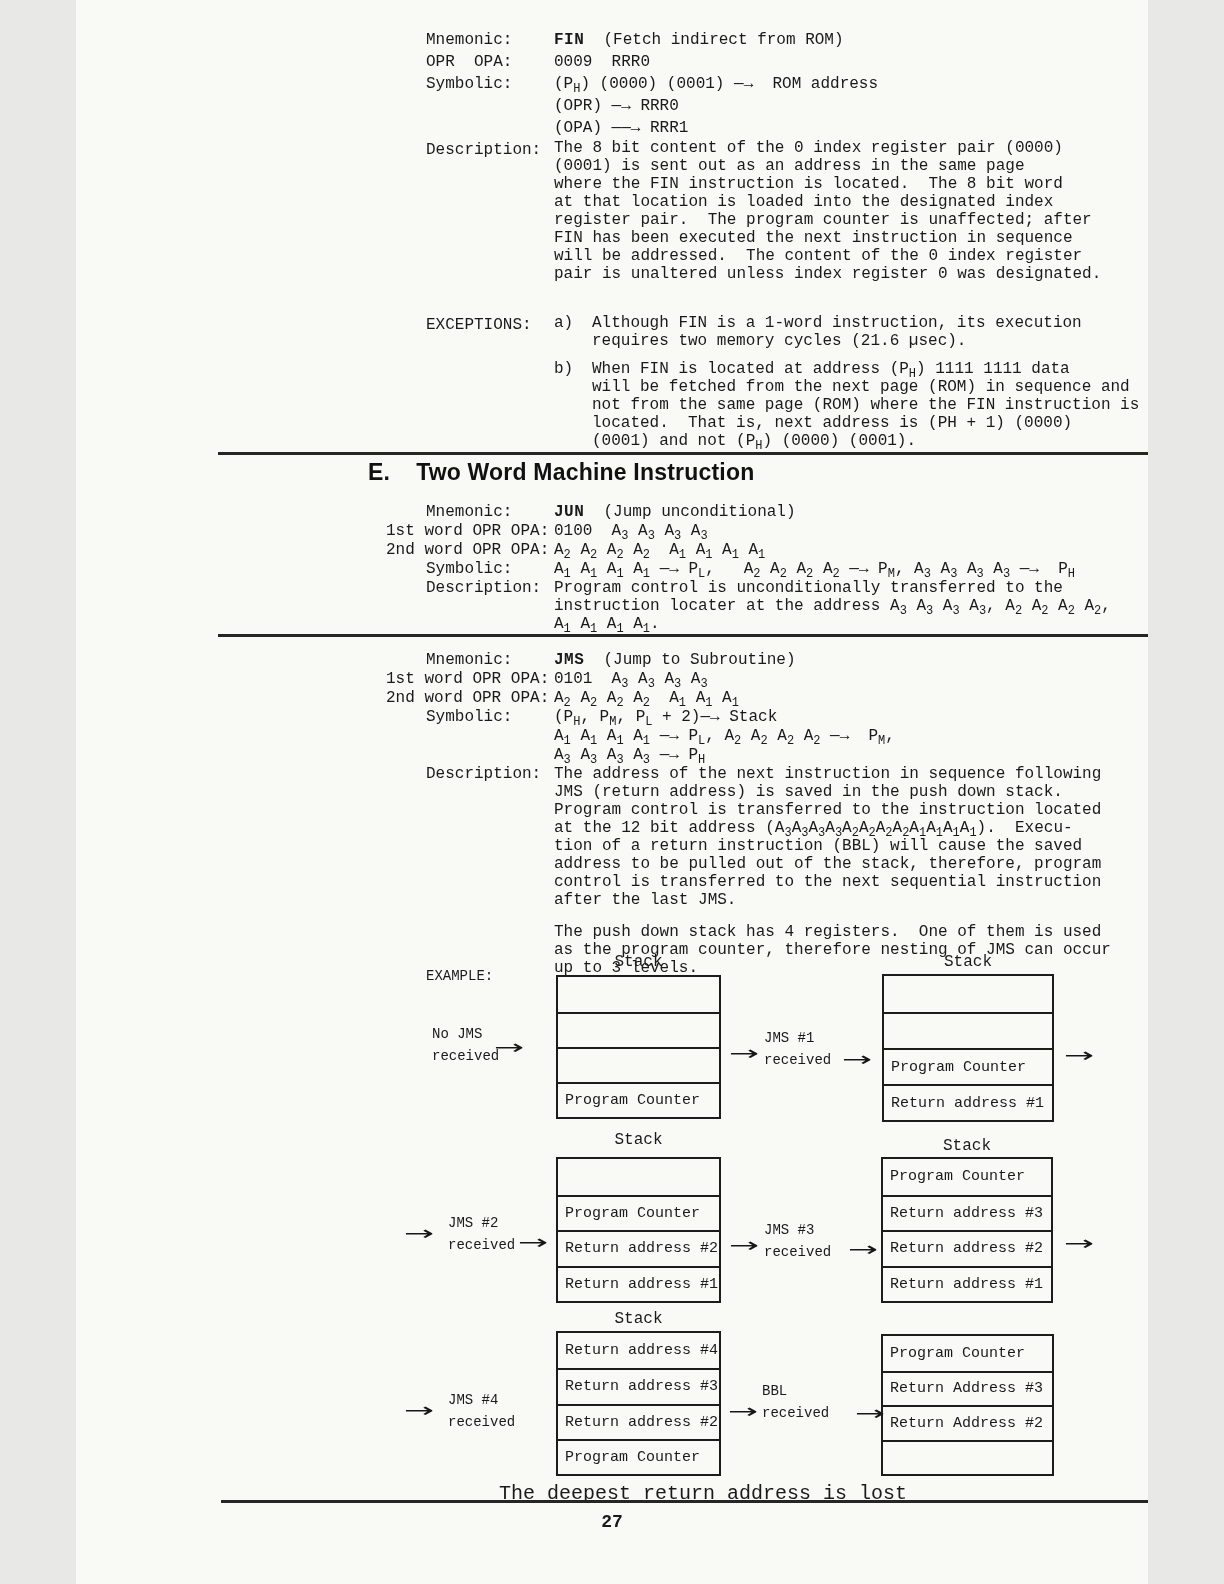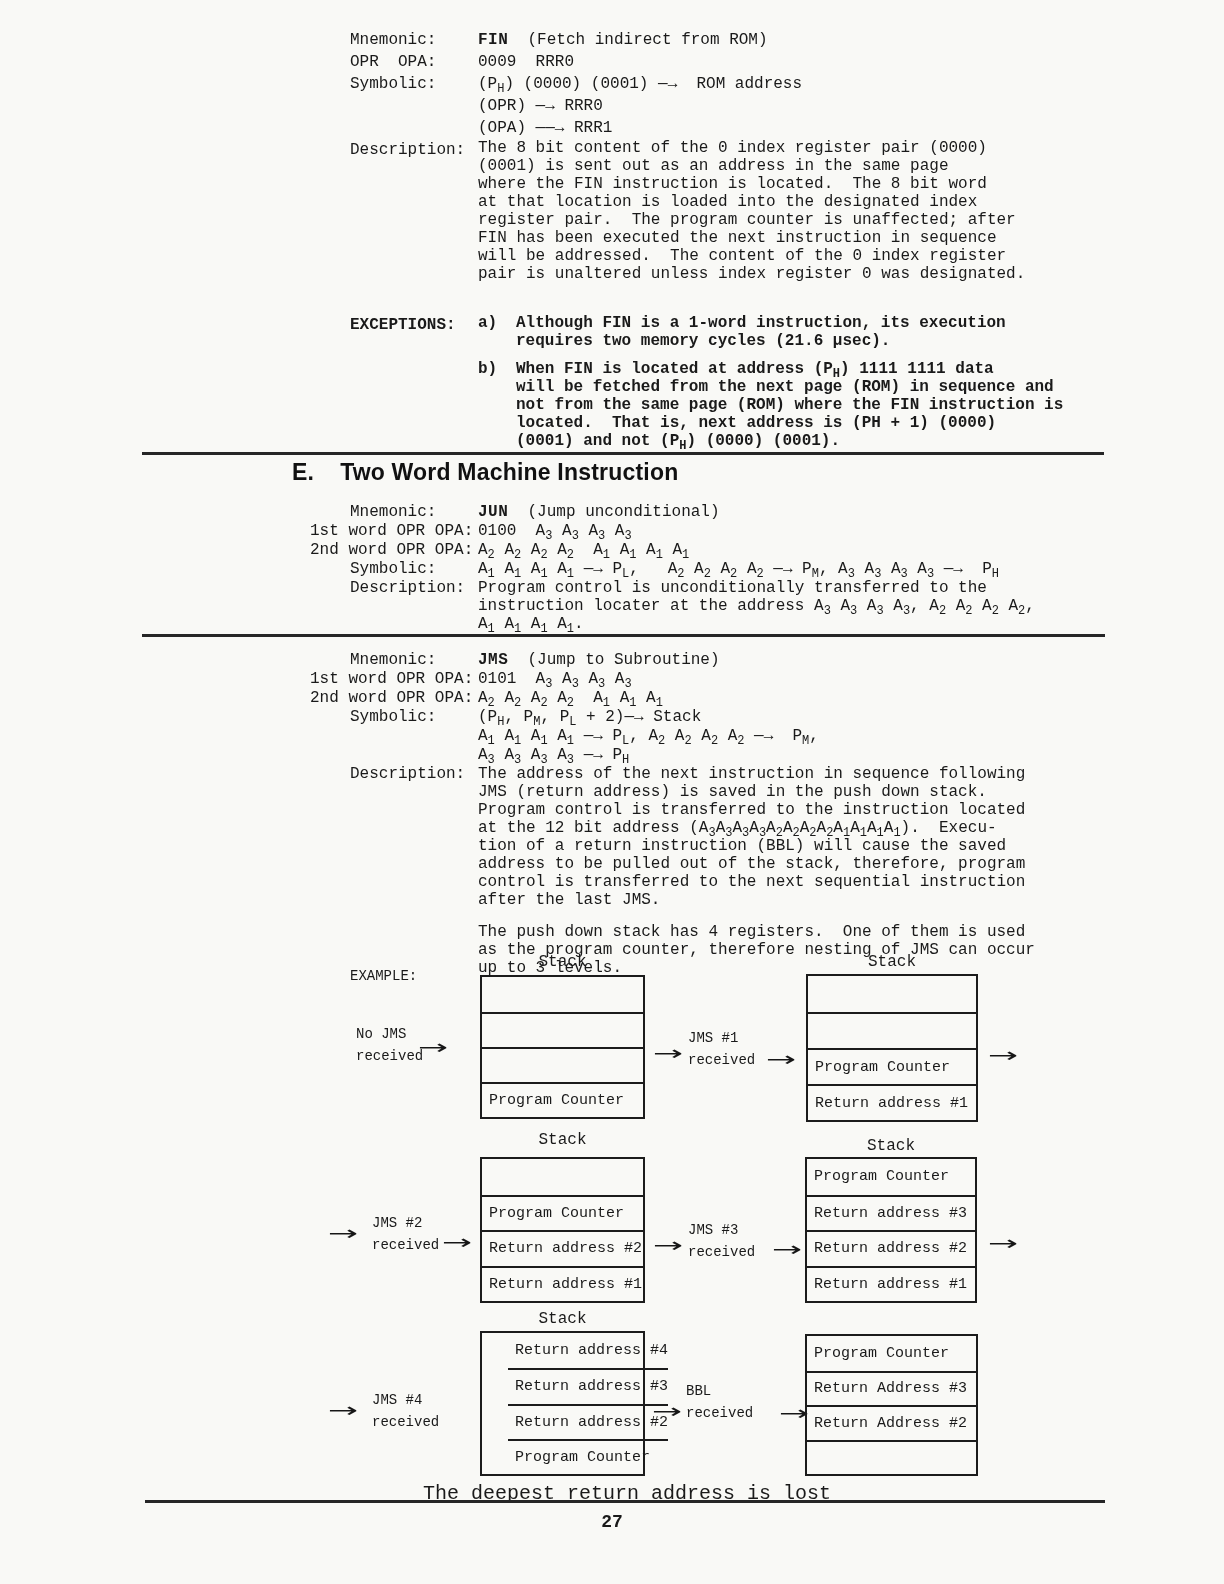--- a/index.html
+++ b/index.html
@@ -1,36 +1,36 @@
 <!DOCTYPE html>
 <html><head>
 <meta charset="utf-8">
 <style>
   * { margin:0; padding:0; box-sizing:border-box; }
   html,body { background:#e8e8e6; }
   .page {
-    position:relative; width:1224px; height:1584px; margin:0 auto;
+    position:relative; width:1072px; height:1584px; margin:0 auto;
     background:#f9f9f6; color:#1a1a1a; overflow:hidden;
     font-family:"Liberation Mono","DejaVu Sans Mono",monospace;
     font-size:16px;
   }
   sub { font-size:12px; line-height:0; vertical-align:-4px; }
   .defblock { position:absolute; left:310px; width:880px; }
   .defrow { display:grid; grid-template-columns:168px 1fr; align-items:start; }
   .lbl { white-space:pre; line-height:22px; }
   .lbl.ind { padding-left:40px; }
   .val { white-space:pre-wrap; line-height:22px; }
   .lh19 .lbl, .lh19 .val { line-height:19px; }
   .para { white-space:pre-wrap; line-height:18px; }
   .mn { font-weight:bold; letter-spacing:.5px; }
   .rule { position:absolute; height:3px; background:#262626; }
   .heading { position:absolute; display:flex; gap:26px;
     font-family:"Liberation Sans",sans-serif; font-weight:700; font-size:23px;
     color:#111; letter-spacing:.2px; }
-  .excgrid { position:absolute; left:310px; display:grid; grid-template-columns:168px 1fr;font-weight:bold; }
+  .excgrid { position:absolute; left:310px; display:grid; grid-template-columns:168px 1fr; }
   .excitem { display:grid; grid-template-columns:38px 1fr; }
   
   .diagram { position:absolute; left:0; top:951px; width:1224px; height:560px; }
   .stack { position:absolute; border:2px solid #1c1c1c; display:grid; grid-template-rows:repeat(4,1fr); background:transparent; }
   .cell { display:flex; align-items:center; padding-left:7px; font-size:15px; white-space:pre; }
   .cell + .cell { border-top:2px solid #1c1c1c; }
   .stacktitle { position:absolute; text-align:center; font-size:16px; }
   .dlabel { position:absolute; white-space:pre-line; line-height:22px; font-size:14px; }
   .arrow { position:absolute; font-family:"DejaVu Sans",sans-serif; font-size:20px; line-height:20px;
     transform:scaleX(1.8); transform-origin:left center; color:#161616; }
@@ -204,21 +204,21 @@
     <div class="stacktitle" style="left:805px; top:186px; width:172px;">Stack</div>
     <div class="stack" style="left:805px; top:206px; width:172px; height:146px;">
       <div class="cell">Program Counter</div>
       <div class="cell">Return address #3</div>
       <div class="cell">Return address #2</div>
       <div class="cell">Return address #1</div>
     </div>
     <div class="arrow" style="left:988px; top:282px;">→</div>
 
     <div class="stacktitle" style="left:480px; top:359px; width:165px;">Stack</div>
-    <div class="stack" style="left:480px; top:380px; width:165px; height:145px;padding-left:26px;">
+    <div class="stack" style="left:480px; top:380px; width:165px; height:145px;">
       <div class="cell">Return address #4</div>
       <div class="cell">Return address #3</div>
       <div class="cell">Return address #2</div>
       <div class="cell">Program Counter</div>
     </div>
     <div class="arrow" style="left:328px; top:449px;">→</div>
     <div class="dlabel" style="left:372px; top:438px;">JMS #4
 received</div>
     <div class="arrow" style="left:652px; top:450px;">→</div>
     <div class="dlabel" style="left:686px; top:429px;">BBL

